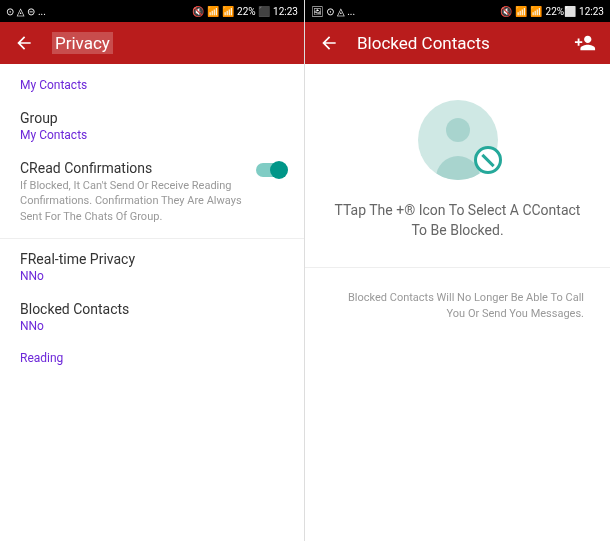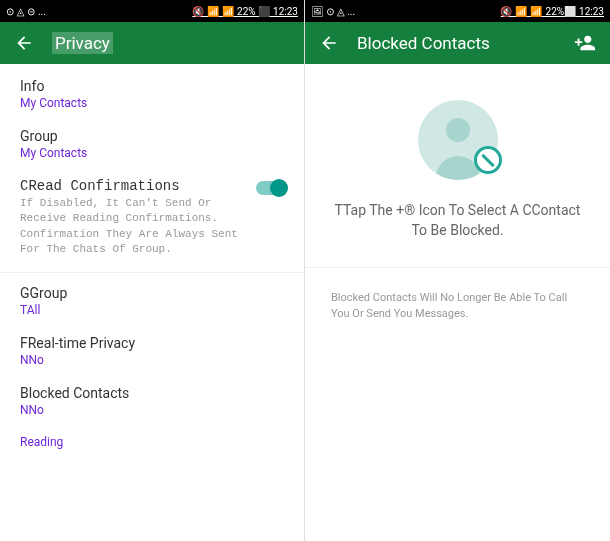--- a/index.html
+++ b/index.html
@@ -1,47 +1,47 @@
 <!DOCTYPE html>
 <html><head>
   <meta charset="utf-8">
   <style>
     * { margin: 0; padding: 0; box-sizing: border-box; }
     body { font-family: -apple-system, Roboto, Arial, sans-serif; width: 610px; height: 541px; display: flex; background: #fff; }
     .screen { width: 305px; height: 541px; display: flex; flex-direction: column; overflow: hidden; }
     .screen-left { border-right: 1px solid #ddd; }
     .statusbar { height: 22px; background: #000; color: #fff; font-size: 11px; display: flex; align-items: center; padding: 0 6px; justify-content: space-between; }
     .status-left { display: flex; gap: 3px; align-items: center; }
-    .status-right { display: flex; gap: 4px; align-items: flex-end; text-decoration: underline; }
+    .status-right { display: flex; gap: 4px; align-items: flex-end; }
     .status-icon { font-size: 10px; }
-    .appbar { height: 42px; background: #15803d; color: #fff; display: flex; align-items: center; padding: 0 14px; gap: 18px; position: relative; }
+    .appbar { height: 42px; background: #b91c1c; color: #fff; display: flex; align-items: center; padding: 0 14px; gap: 18px; position: relative; }
     .appbar-title { font-size: 17px; font-weight: 400; }
     .appbar-title.highlight { background: rgba(255,255,255,0.22); padding: 1px 3px; }
     .appbar-action { position: absolute; right: 14px; }
     .content { flex: 1; background: #fff; overflow-y: hidden; padding: 6px 0 0 0; }
     .section { padding: 8px 18px 10px 20px; }
     .section-title { font-size: 14px; color: #333; margin-bottom: 2px; }
     .section-value { font-size: 12px; color: #6d28d9; }
     .section-desc { font-size: 11px; color: #999; line-height: 1.4; margin-top: 2px; }
     .toggle-row { display: flex; align-items: flex-start; justify-content: space-between; }
-    .toggle-text { flex: 1; font-family: Liberation Mono, monospace; }
+    .toggle-text { flex: 1; }
     .switch { width: 30px; height: 14px; background: #7fccc4; border-radius: 8px; position: relative; margin-top: 3px; }
     .switch::after { content: ""; position: absolute; right: -2px; top: -2px; width: 18px; height: 18px; background: #009688; border-radius: 50%; }
     .divider { height: 1px; background: #eee; margin: 4px 0; }
     
     .empty-state { margin-top: 30px; text-align: center; padding: 0 24px; }
     .avatar-wrap { display: inline-block; position: relative; margin-bottom: 16px; }
     .avatar { width: 80px; height: 80px; border-radius: 50%; background: #cfe8e4; display: flex; align-items: center; justify-content: center; position: relative; overflow: hidden; }
     .avatar-head { width: 24px; height: 24px; border-radius: 50%; background: #a8d4ce; position: absolute; top: 18px; }
     .avatar-body { width: 44px; height: 28px; border-radius: 22px 22px 0 0; background: #a8d4ce; position: absolute; bottom: -4px; }
     .block-badge { position: absolute; right: -4px; bottom: 6px; width: 28px; height: 28px; border-radius: 50%; background: #fff; border: 3px solid #25a89a; display: flex; align-items: center; justify-content: center; }
     .block-badge::after { content: ""; width: 16px; height: 3px; background: #25a89a; transform: rotate(45deg); }
     .empty-title { font-size: 16px; color: #444; margin-bottom: 10px; }
     .empty-sub { font-size: 14px; color: #666; line-height: 1.45; }
-    .footer-note { font-size: 11px; color: #999; text-align: left; padding: 22px 26px; line-height: 1.5; border-top: 1px solid #eee; margin-top: 26px; }
+    .footer-note { font-size: 11px; color: #999; text-align: right; padding: 22px 26px; line-height: 1.5; border-top: 1px solid #eee; margin-top: 26px; }
     .back-arrow svg { display: block; }
     .add-person svg { display: block; }
   </style>
 </head>
 <body>
 
 <div class="screen screen-left">
   <div class="statusbar">
     <div class="status-left">
       <span class="status-icon">⊙ ◬ ⊝ ...</span>
@@ -53,39 +53,34 @@
   <div class="appbar">
     <span class="back-arrow">
       <svg width="20" height="20" viewBox="0 0 24 24" fill="white">
           <path d="M20 11H7.83l5.59-5.59L12 4l-8 8 8 8 1.41-1.41L7.83 13H20z"></path>
         </svg>
     </span>
     <span class="appbar-title highlight">Privacy</span>
   </div>
   <div class="content">
     <div class="section">
-      <div class="section-title">Info</div>
       <div class="section-value">My Contacts</div>
     </div>
     <div class="section">
       <div class="section-title">Group</div>
       <div class="section-value">My Contacts</div>
     </div>
     <div class="section toggle-row">
       <div class="toggle-text">
         <div class="section-title">CRead Confirmations</div>
-        <div class="section-desc">If Disabled, It Can't Send Or Receive Reading Confirmations. Confirmation They Are Always Sent For The Chats Of Group.</div>
+        <div class="section-desc">If Blocked, It Can't Send Or Receive Reading Confirmations. Confirmation They Are Always Sent For The Chats Of Group.</div>
       </div>
       <div class="switch"></div>
     </div>
     <div class="divider"></div>
-    <div class="section">
-      <div class="section-title">GGroup</div>
-      <div class="section-value">TAll</div>
-    </div>
     <div class="section">
       <div class="section-title">FReal-time Privacy</div>
       <div class="section-value">NNo</div>
     </div>
     <div class="section">
       <div class="section-title">Blocked Contacts</div>
       <div class="section-value">NNo</div>
     </div>
     <div class="section">
       <div class="section-value">Reading</div>

